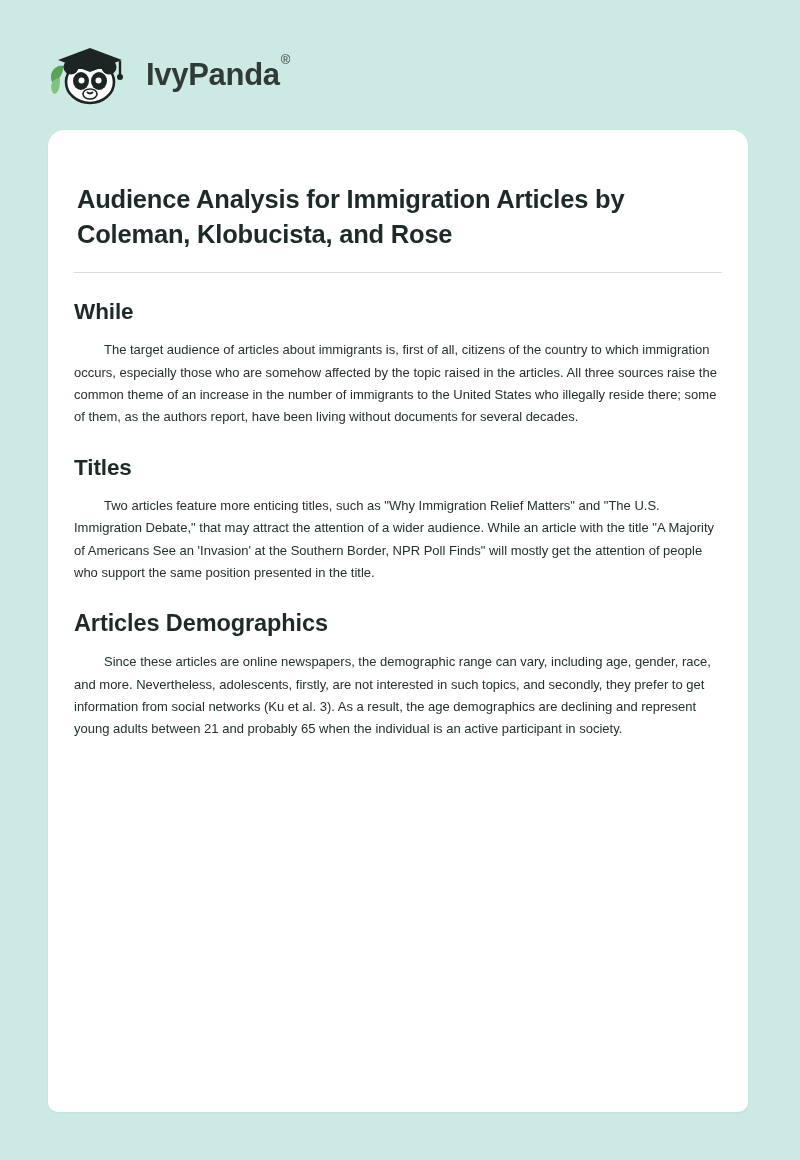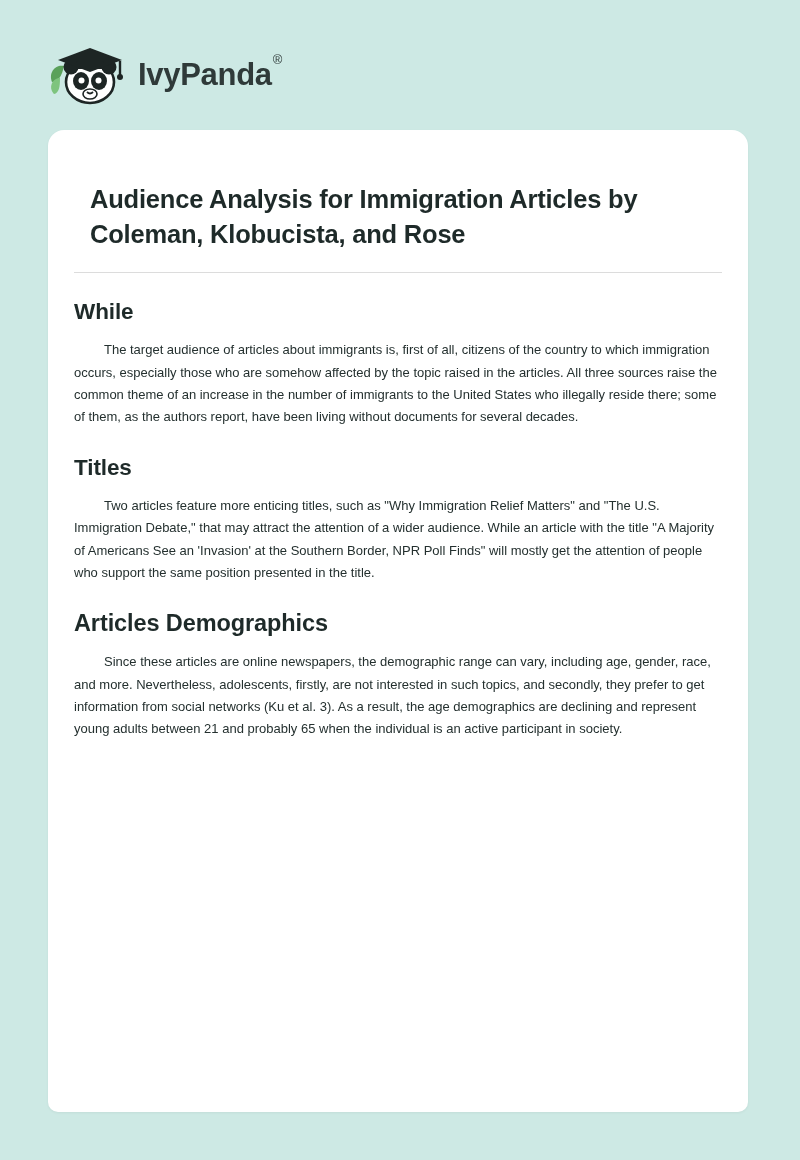--- a/index.html
+++ b/index.html
@@ -31,21 +31,21 @@
   }
   .brand-prefix {
     font-size: 30px;
     color: #3d4f4d;
     font-weight: 400;
     letter-spacing: 0.5px;
   }
   .brand-logo {
     display: flex;
     align-items: center;
-    gap: 8px;
+    gap: 16px;
   }
   .panda-mark {
     width: 86px;
     height: 66px;
     position: relative;
     flex: none;
   }
   .panda-name {
     font-size: 31px;
     font-weight: bold;
@@ -72,21 +72,21 @@
     border-radius: 16px 16px 10px 10px;
     box-shadow: 0 1px 3px rgba(0,0,0,0.05);
     padding: 52px 26px 0 26px;
   }
 
   .doc-title {
     font-size: 25.5px;
     line-height: 1.38;
     font-weight: bold;
     color: #1e2a29;
-    margin: 0 0 20px 16px;
+    margin: 0 0 20px 3px;
     letter-spacing: -0.2px;
   }
 
   .exclusive {
     display: flex;
     align-items: center;
     gap: 8px;
     margin: 0 0 18px 0;
   }
   .check-badge {

